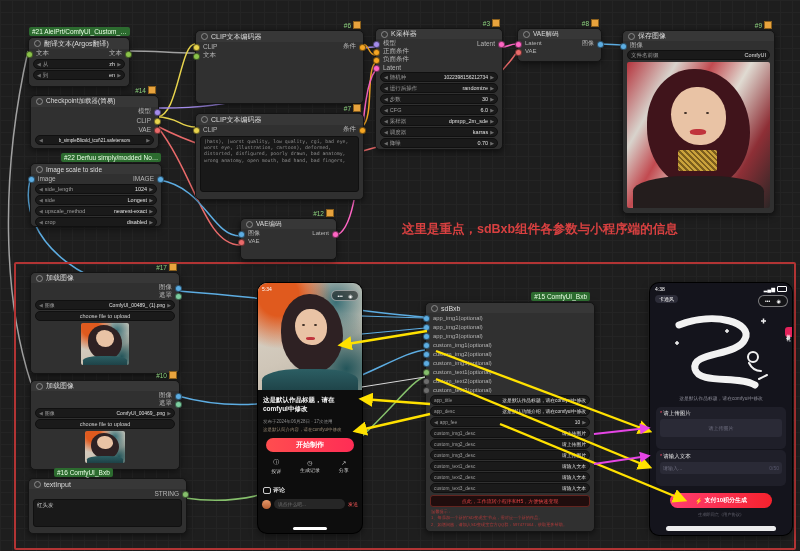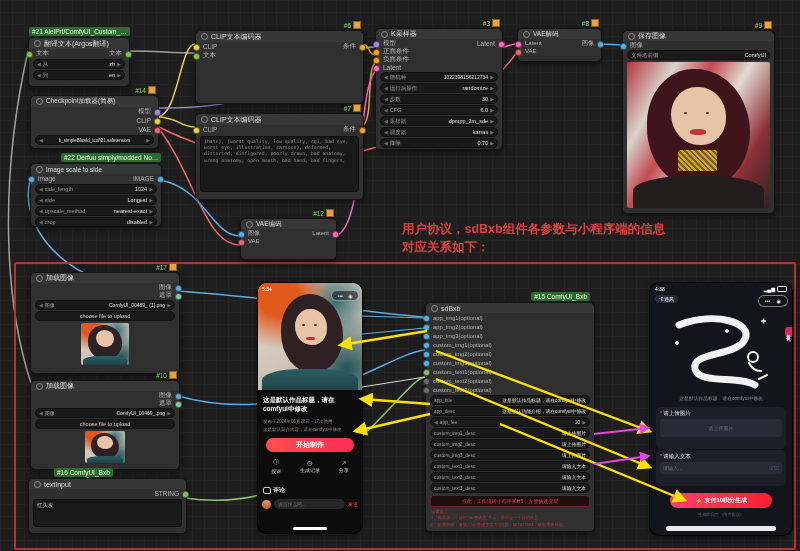--- a/index.html
+++ b/index.html
@@ -114,22 +114,21 @@
   <path d="M335,236 C366,228 356,96 375,71" stroke="#ff66c4" stroke-width="1.5" fill="none"></path>
   <path d="M178,291 C90,300 16,240 30,180" stroke="#5dade2" stroke-width="1.5" fill="none"></path>
   <path d="M160,180 C205,188 212,236 240,236" stroke="#5dade2" stroke-width="1.5" fill="none"></path>
   <path d="M178,291 C300,300 390,316 425,317" stroke="#5dade2" stroke-width="1.5" fill="none"></path>
   <path d="M178,396 C300,430 390,352 425,350" stroke="#5dade2" stroke-width="1.5" fill="none"></path>
   <path d="M185,498 C330,520 400,380 425,377" stroke="#86c06c" stroke-width="1.5" fill="none"></path>
 </svg>
 
 <div class="redbox" style="left:14px;top:262px;width:778px;height:284px;"></div>
 <div class="anno" style="left:402px;top:220px;">
-  <div>用户协议，sdBxb组件各参数与小程序端的信息</div>
-  <div>对应关系如下：</div>
+  <div>这里是重点，sdBxb组件各参数与小程序端的信息</div>
 </div>
 
 <div class="nd" style="left:28px;top:37px;width:100px;height:48px;">
   <div class="badge green" style="left:0;">
         <span>#21 AleiPrt/ComfyUI_Custom_…</span>
       </div>
   <div class="tt">
         <span class="cdot"></span>
         <span>翻译文本(Argos翻译)</span>
       </div>

